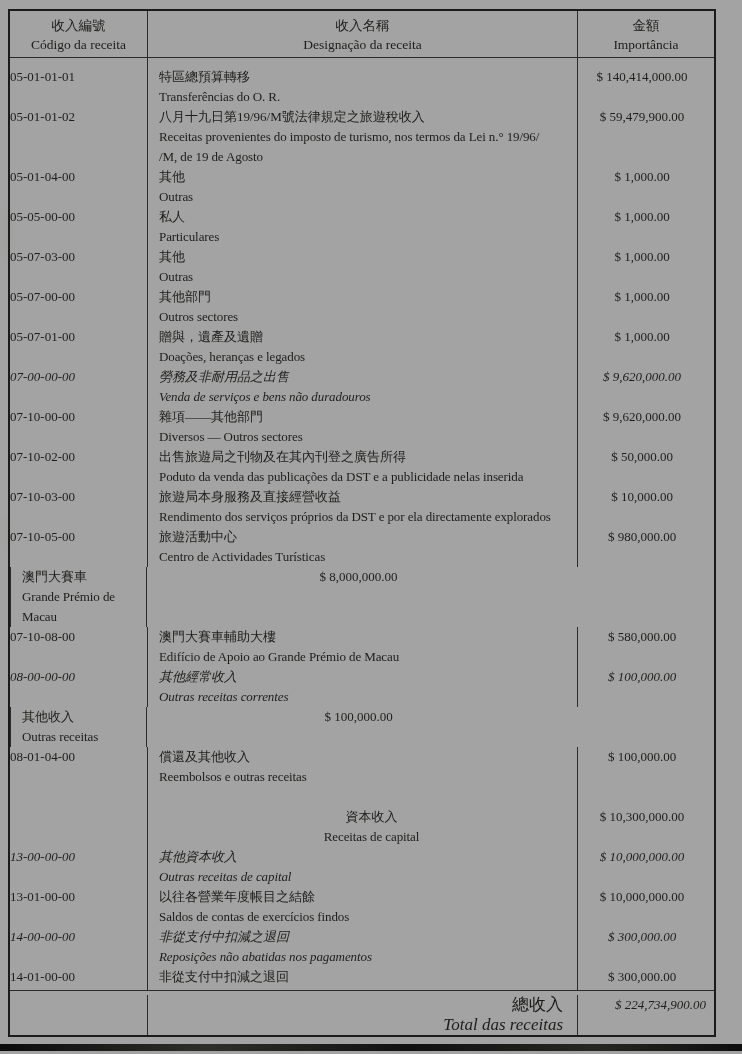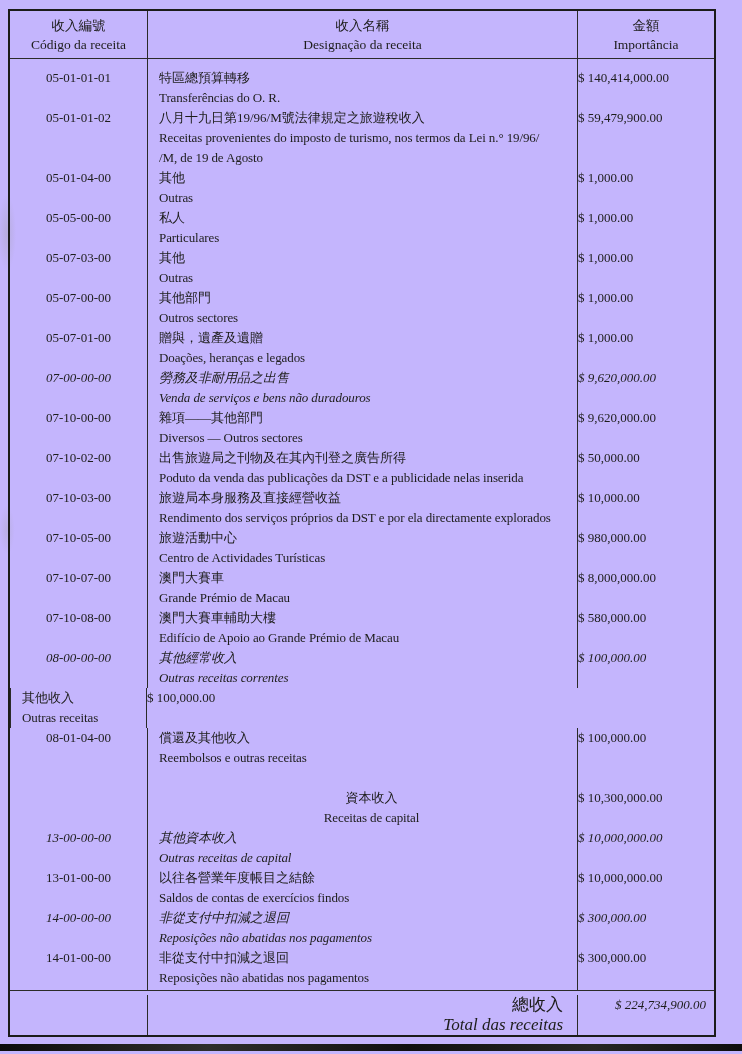--- a/index.html
+++ b/index.html
@@ -4,21 +4,21 @@
 <style>
   html, body { margin: 0; padding: 0; }
   body {
     width: 742px; height: 1054px;
     background: #f4f4f1;
     font-family: "Liberation Serif", "DejaVu Serif", serif;
     color: #1d1d1b;
   }
   .page {
     position: relative; width: 742px; height: 1054px;
-    background: #c4b5fd; overflow: hidden;
+    background: #a3a3a3; overflow: hidden;
   }
   
   .smudge-a {
     position: absolute; left: -6px; top: 178px; width: 26px; height: 110px;
     background: radial-gradient(closest-side, rgba(150,150,145,0.28), rgba(150,150,145,0) 70%);
   }
   .smudge-b {
     position: absolute; left: -4px; top: 495px; width: 22px; height: 70px;
     background: radial-gradient(closest-side, rgba(150,150,145,0.22), rgba(150,150,145,0) 70%);
   }
@@ -46,27 +46,27 @@
     content: ""; height: 9px; flex: 0 0 auto;
     margin-left: 137px; margin-right: 136px;
     border-left: 1.5px solid #2b2b29; border-right: 1.5px solid #2b2b29;
   }
   .tbody::after {
     content: ""; flex: 1 1 auto;
     margin-left: 137px; margin-right: 136px;
     border-left: 1.5px solid #2b2b29; border-right: 1.5px solid #2b2b29;
   }
   .entry .cell { font-size: 13px; line-height: 20px; }
-  .cell.code { text-align: center; }
+  .cell.code { }
   .cell.desc {
     padding: 0 10px 0 11px;
     border-left: 1.5px solid #2b2b29; border-right: 1.5px solid #2b2b29;
   }
   .cell.desc .pt { white-space: pre-line; letter-spacing: -0.1px; }
-  .cell.amount { text-align: left; padding-right: 8px; }
+  .cell.amount { text-align: center; padding-right: 8px; }
   .entry.emph { font-style: italic; }
   .entry.section .desc { text-align: center; font-weight: 400; padding-top: 20px; padding-left: 28px; }
   .entry.section .amount { padding-top: 20px; }
 
   
   .tfoot {
     border-top: 1.5px solid #2b2b29; height: 45px; box-sizing: border-box;
     padding-top: 4px;
   }
   .tfoot .mid {
@@ -193,21 +193,20 @@
   </div>
         <div class="entry grid3">
     <div class="cell code">07-10-05-00</div>
     <div class="cell desc">
       <div class="zh">旅遊活動中心</div>
       <div class="pt">Centro de Actividades Turísticas</div>
     </div>
     <div class="cell amount">$ 980,000.00</div>
   </div>
         <div class="entry grid3">
-    <div class="cell code">07-10-07-00</div>
     <div class="cell desc">
       <div class="zh">澳門大賽車</div>
       <div class="pt">Grande Prémio de Macau</div>
     </div>
     <div class="cell amount">$ 8,000,000.00</div>
   </div>
         <div class="entry grid3">
     <div class="cell code">07-10-08-00</div>
     <div class="cell desc">
       <div class="zh">澳門大賽車輔助大樓</div>

